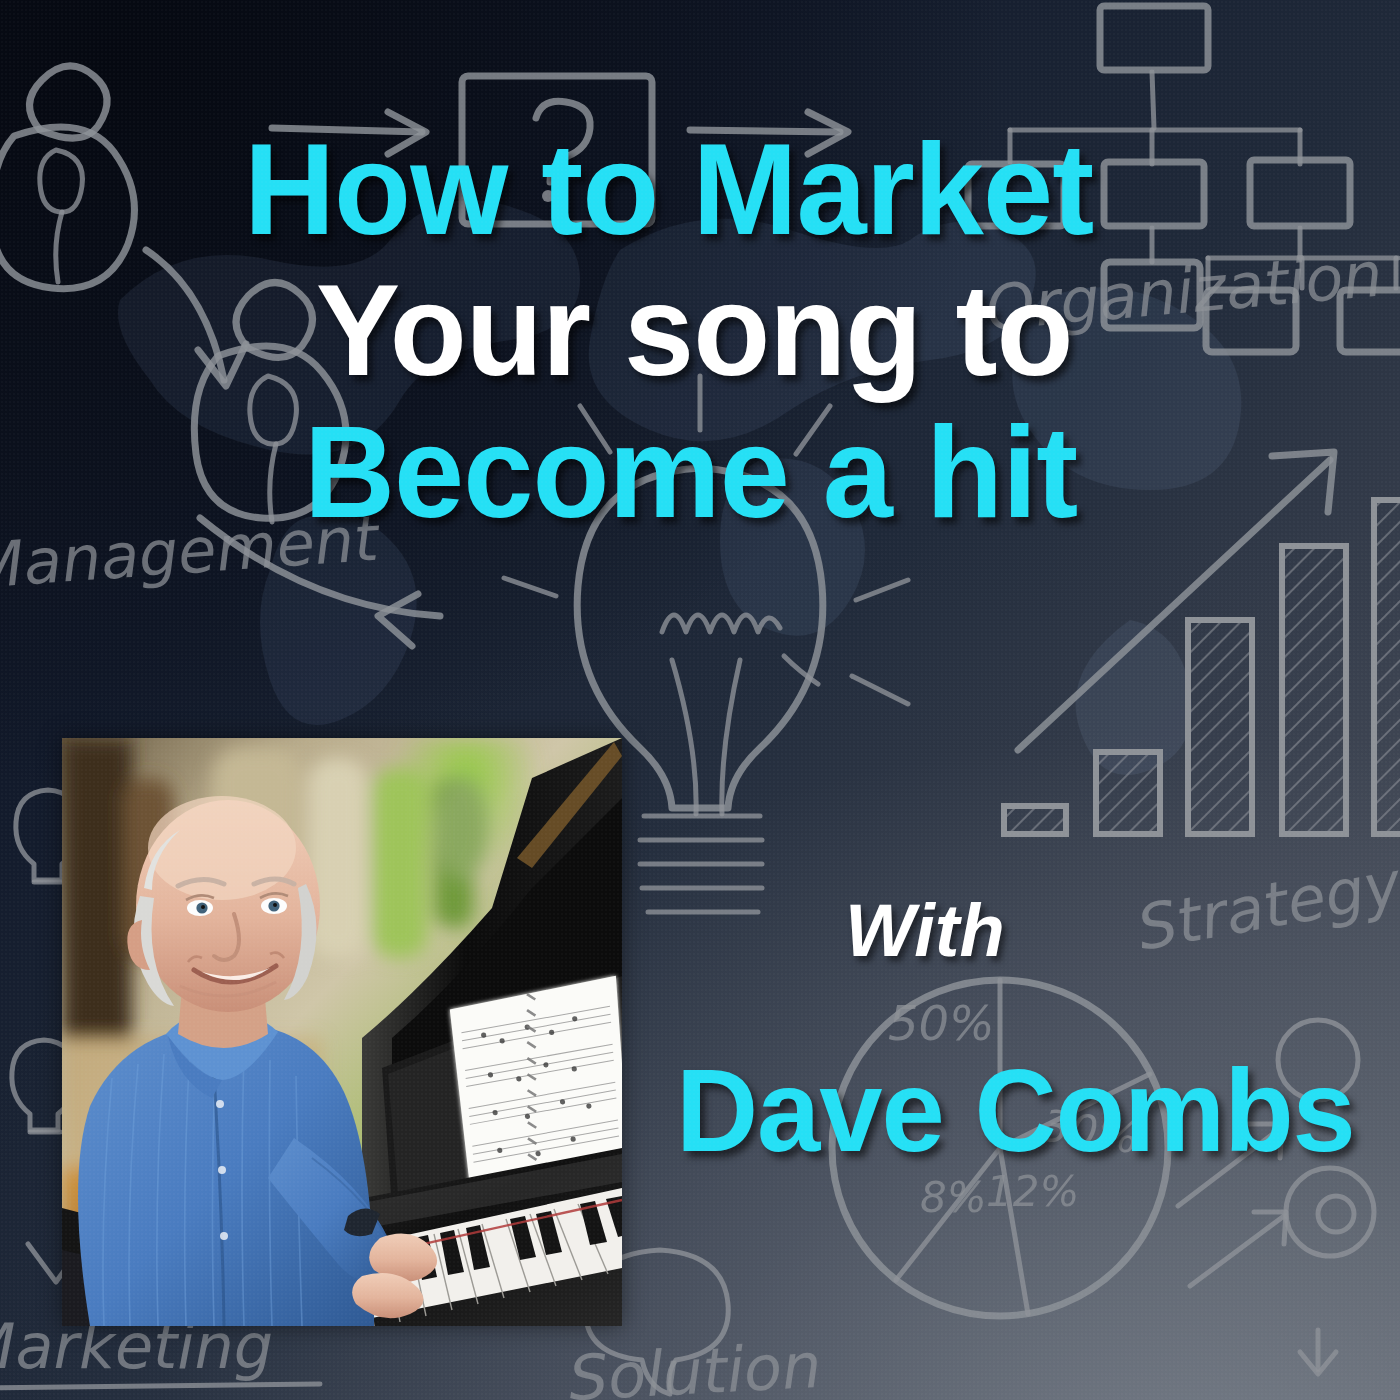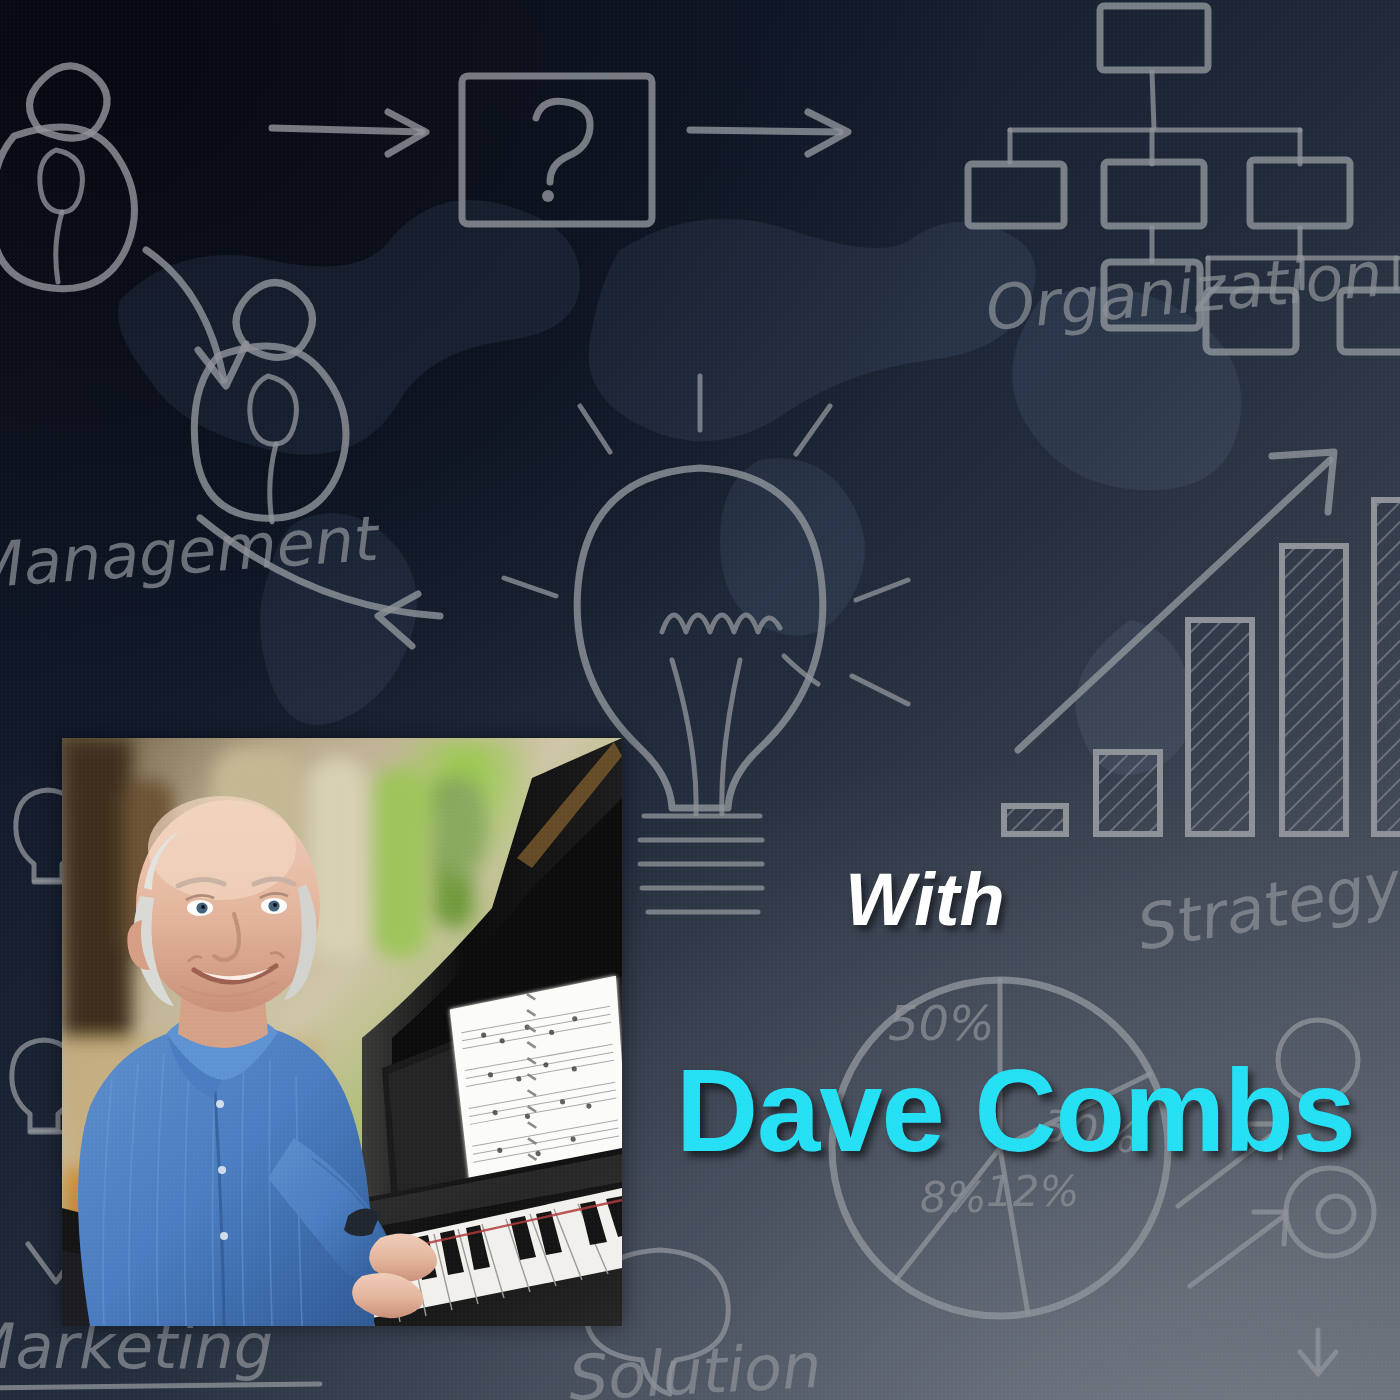--- a/index.html
+++ b/index.html
@@ -76,21 +76,21 @@
     overflow: hidden;
     box-shadow: 0 0 22px rgba(0,0,0,0.45);
     background: #1b1c18;
   }
   .photo-frame > svg { display:block; width:100%; height:100%; }
 
   
   .with-label {
     position: absolute;
     left: 845px;
-    top: 857px;
+    top: 888px;
     font-size: 74px;
     font-weight: 700;
     font-style: italic;
     color: #FFFFFF;
     letter-spacing: 0px;
     text-shadow: 4px 5px 6px rgba(0,0,0,0.5);
   }
   .presenter-name {
     position: absolute;
     left: 676px;
@@ -502,18 +502,23 @@
 
       <path d="M132 232 q38 26 82 -4" stroke="#9c5f50" stroke-width="5" fill="none" stroke-linecap="round"></path>
       <path d="M140 234 q36 18 68 -4 q-34 14 -68 4z" fill="#fff7f2" opacity=".9"></path>
       <path d="M126 224 q6 -8 14 -4" stroke="#c08a74" stroke-width="2.6" fill="none"></path>
       <path d="M222 220 q-6 -8 -14 -4" stroke="#c08a74" stroke-width="2.6" fill="none"></path>
 
       <path d="M118 248 q48 22 96 -4" stroke="#c7907a" stroke-width="3" fill="none" opacity=".6"></path>
     </svg>
   </div>
 
+  <div class="headline">
+    <div class="hl-line hl-1">How to Market</div>
+    <div class="hl-line hl-2">Your song to</div>
+    <div class="hl-line hl-3">Become a hit</div>
+  </div>
 
   <div class="with-label">With</div>
   <div class="presenter-name">Dave Combs</div>
 
   <div class="halftone"></div>
 </div>
 
 </body></html>

